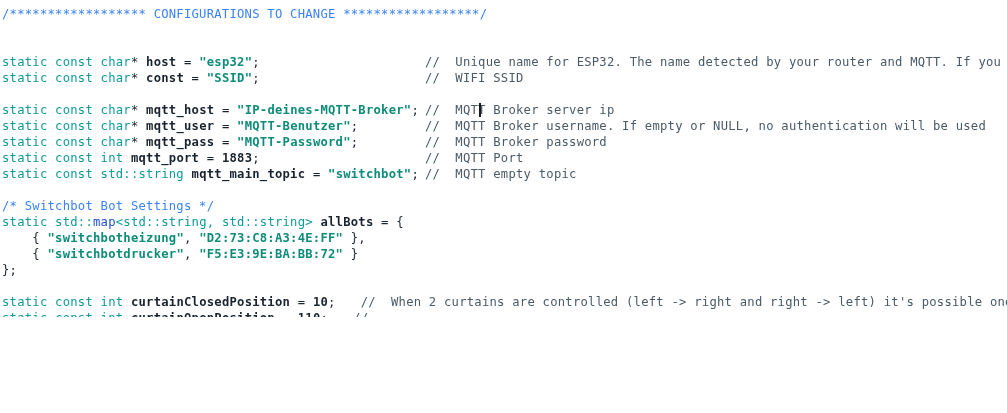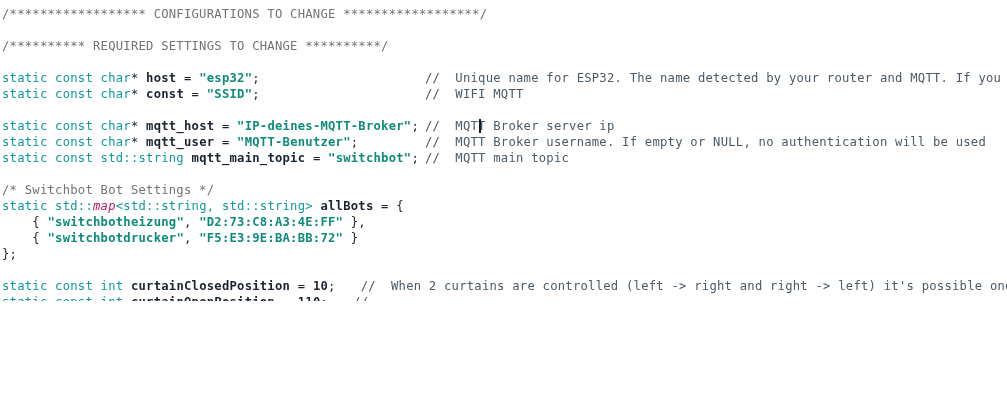--- a/index.html
+++ b/index.html
@@ -38,50 +38,51 @@
     white-space: pre;
     overflow: visible;
   }
   .trail {
     display: inline-block;
     vertical-align: top;
     white-space: pre;
   }
   
   .kw        { color: #0E9A9A; text-align: right; }
-  .type-o    { color: #be185d; font-style: italic; }
+  .type-o    { color: #1d4ed8; }
   .ident     { color: #1A2430; font-weight: bold; }
   .str       { color: #0E8C7A; font-weight: bold; }
   .num       { color: #1A2430; font-weight: bold; }
   .punct     { color: #1A2430; }
-  .blockcom  { color: #737373; margin-top: 35px; }
+  .blockcom  { color: #3b82f6; margin-top: 35px; }
   .linecom   { color: #4A5A66; }
   .caret {
     position: absolute;
     width: 2px;
     height: 14px;
     top: 1px;
     background: #1a1a1a;
   }
 </style>
 </head>
 <body>
 
 <div id="editor">
 
 <div class="line"><span class="code-main"><span class="blockcom">/****************** CONFIGURATIONS TO CHANGE ******************/</span></span></div>
     <div class="line"><span class="code-main"></span></div>
-    <div class="line"><span class="code-main"><span class="blockcom">/********** REQUIRED SETTINGS TO CHANGE **********/</span></span></div>
     <div class="line"><span class="code-main"></span></div>
     <div class="line"><span class="code-main"><span class="kw">static const char</span><span class="punct">*</span><span class="punct"> </span><span class="ident">host</span><span class="punct"> = </span><span class="str">"esp32"</span><span class="punct">;</span></span><span class="trail"><span class="linecom">//  Unique name for ESP32. The name detected by your router and MQTT. If you are usi</span></span></div>
-    <div class="line"><span class="code-main"><span class="kw">static const char</span><span class="punct">*</span><span class="punct"> </span><span class="ident">const</span><span class="punct"> = </span><span class="str">"SSID"</span><span class="punct">;</span></span><span class="trail"><span class="linecom">//  WIFI MQTT</span></span></div>
+    <div class="line"><span class="code-main"><span class="kw">static const char</span><span class="punct">*</span><span class="punct"> </span><span class="ident">const</span><span class="punct"> = </span><span class="str">"SSID"</span><span class="punct">;</span></span><span class="trail"><span class="linecom">//  WIFI SSID</span></span></div>
     <div class="line"><span class="code-main"></span></div>
     <div class="line"><span class="code-main"><span class="kw">static const char</span><span class="punct">*</span><span class="punct"> </span><span class="ident">mqtt_host</span><span class="punct"> = </span><span class="str">"IP-deines-MQTT-Broker"</span><span class="punct">;</span></span><span class="trail"><span class="linecom">//  MQTT Broker server ip</span></span><span class="caret" style="left: 479px;"></span></div>
     <div class="line"><span class="code-main"><span class="kw">static const char</span><span class="punct">*</span><span class="punct"> </span><span class="ident">mqtt_user</span><span class="punct"> = </span><span class="str">"MQTT-Benutzer"</span><span class="punct">;</span></span><span class="trail"><span class="linecom">//  MQTT Broker username. If empty or NULL, no authentication will be used</span></span></div>
-    <div class="line"><span class="code-main"><span class="kw">static const std::string</span><span class="punct"> </span><span class="ident">mqtt_main_topic</span><span class="punct"> = </span><span class="str">"switchbot"</span><span class="punct">;</span></span><span class="trail"><span class="linecom">//  MQTT main topic</span></span></div>
+    <div class="line"><span class="code-main"><span class="kw">static const char</span><span class="punct">*</span><span class="punct"> </span><span class="ident">mqtt_pass</span><span class="punct"> = </span><span class="str">"MQTT-Password"</span><span class="punct">;</span></span><span class="trail"><span class="linecom">//  MQTT Broker password</span></span></div>
+    <div class="line"><span class="code-main"><span class="kw">static const int</span><span class="punct"> </span><span class="ident">mqtt_port</span><span class="punct"> = </span><span class="num">1883</span><span class="punct">;</span></span><span class="trail"><span class="linecom">//  MQTT Port</span></span></div>
+    <div class="line"><span class="code-main"><span class="kw">static const std::string</span><span class="punct"> </span><span class="ident">mqtt_main_topic</span><span class="punct"> = </span><span class="str">"switchbot"</span><span class="punct">;</span></span><span class="trail"><span class="linecom">//  MQTT empty topic</span></span></div>
     <div class="line"><span class="code-main"></span></div>
     <div class="line"><span class="code-main"><span class="blockcom">/* Switchbot Bot Settings */</span></span></div>
     <div class="line"><span class="code-main"><span class="kw">static</span><span class="kw"> std::</span><span class="type-o">map</span><span class="kw">&lt;std::string, std::string&gt; </span><span class="ident">allBots</span><span class="punct"> = </span><span class="punct">{</span></span></div>
     <div class="line"><span class="code-main"><span class="punct">    { </span><span class="str">"switchbotheizung"</span><span class="punct">, </span><span class="str">"D2:73:C8:A3:4E:FF"</span><span class="punct"> },</span></span></div>
     <div class="line"><span class="code-main"><span class="punct">    { </span><span class="str">"switchbotdrucker"</span><span class="punct">, </span><span class="str">"F5:E3:9E:BA:BB:72"</span><span class="punct"> }</span></span></div>
     <div class="line"><span class="code-main"><span class="punct">};</span></span></div>
     <div class="line"><span class="code-main"></span></div>
     <div class="line"><span class="code-main" style="width:auto"><span class="kw">static const int</span><span class="punct"> </span><span class="ident">curtainClosedPosition</span><span class="punct"> = </span><span class="num">10</span><span class="punct">;</span></span><span class="trail" style="padding-left:25px"><span class="linecom">//  When 2 curtains are controlled (left -&gt; right and right -&gt; left) it's possible one of the cur</span></span></div>
     <div class="line" style="height: 7px; overflow: hidden;"><span class="code-main" style="width:auto"><span class="kw">static const int</span><span class="punct"> </span><span class="ident">curtainOpenPosition</span><span class="punct"> = </span><span class="num">110</span><span class="punct">;</span></span><span class="trail" style="padding-left:25px"><span class="linecom">//  </span></span></div>
   </div>

